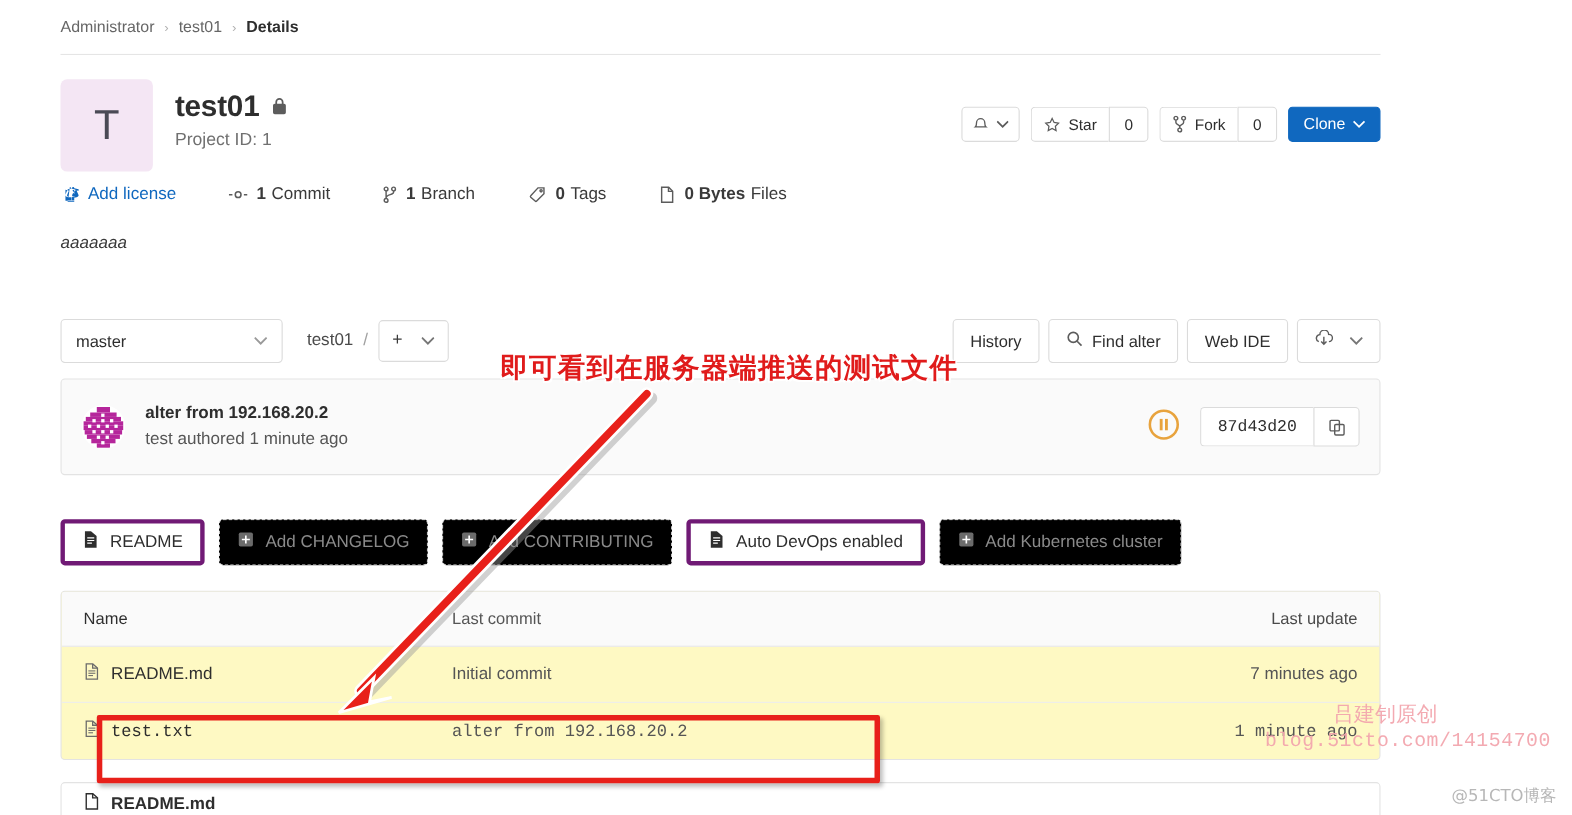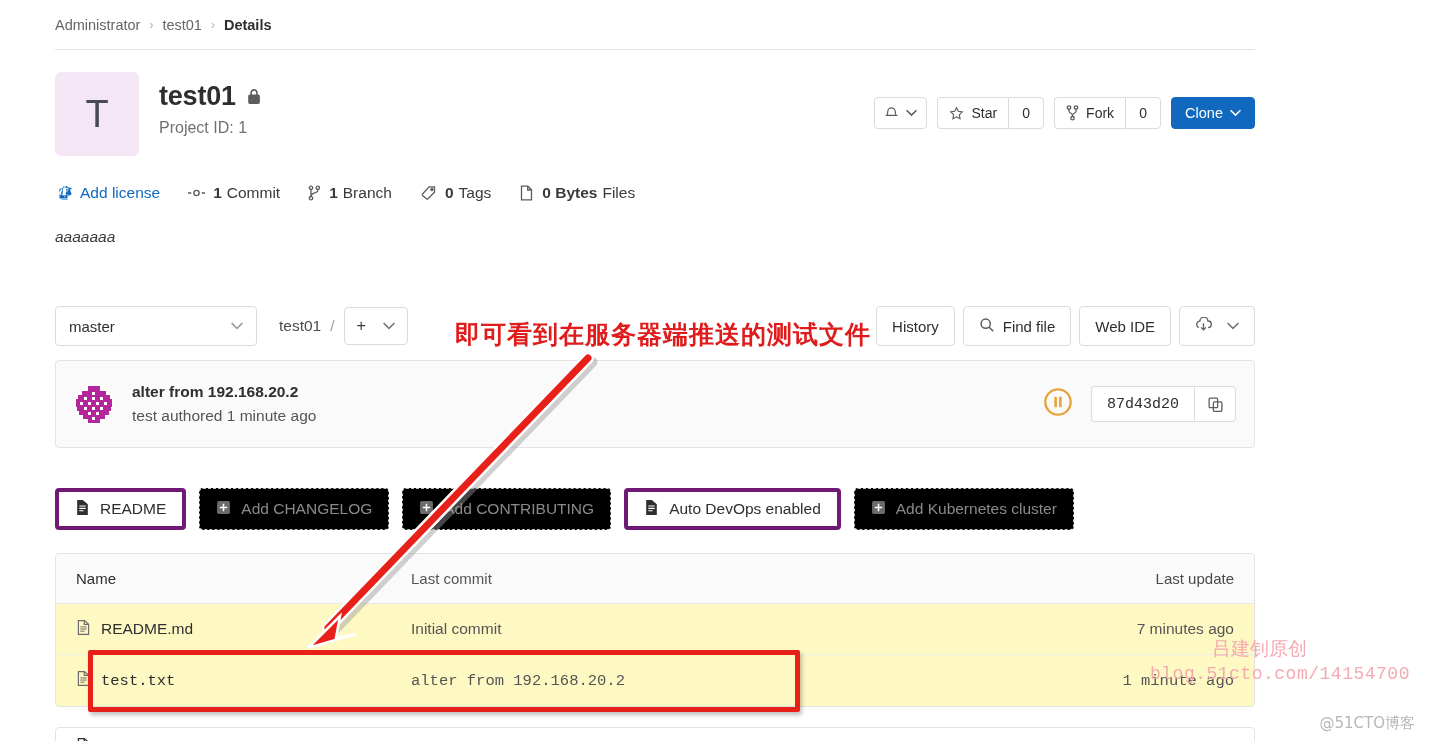--- a/index.html
+++ b/index.html
@@ -83,21 +83,21 @@
   .btn .ico + .lbl { margin-left: 7px; }
   .caret { margin-left: 7px; display: inline-flex; align-items: center; }
   .btn-primary {
     background: #1068bf; border-color: #1068bf; color: #fff;
     font-size: 14.5px; padding: 0 13px; height: 32px;
   }
 
   
   .stats {
     display: flex; align-items: center;
-    margin-top: 28px; font-size: 15.5px; color: #3a3a3a;
+    margin-top: 12px; font-size: 15.5px; color: #3a3a3a; gap: 20px;
   }
   .stat { display: flex; align-items: center; margin-right: 28px; white-space: nowrap; }
   .stat .ico { margin-right: 8px; display: inline-flex; align-items: center; }
   .stat b { font-weight: bold; }
   .stat .unit { font-weight: normal; margin-left: 5px; }
   .stat.link { color: #1068bf; }
 
   .description {
     margin-top: 26px; font-size: 15.5px; color: #3a3a3a; font-style: italic;
   }
@@ -452,21 +452,21 @@
         </button>
         <button class="tb-btn">
           <span class="ico">
             <svg width="16" height="16" viewBox="0 0 16 16">
                 <g fill="none" stroke="#5c5c5c" stroke-width="1.5">
                   <circle cx="6.7" cy="6.7" r="4.6"></circle>
                   <path d="M10.2 10.2l4 4"></path>
                 </g>
               </svg>
           </span>
-          <span>Find file</span>
+          <span>Find alter</span>
         </button>
         <button class="tb-btn">
           <span>Web IDE</span>
         </button>
         <button class="tb-btn">
           <span class="ico">
             <svg width="17" height="16" viewBox="0 0 16 16">
                 <g fill="none" stroke="#5c5c5c" stroke-width="1.3">
                   <path d="M3.4 10.6a3.3 3.3 0 0 1 1-6.4A4 4 0 0 1 12.4 4a3.3 3.3 0 0 1 .2 6.6"></path>
                   <path d="M8 6.2v6.4M5.6 10.4L8 12.9l2.4-2.5"></path>

